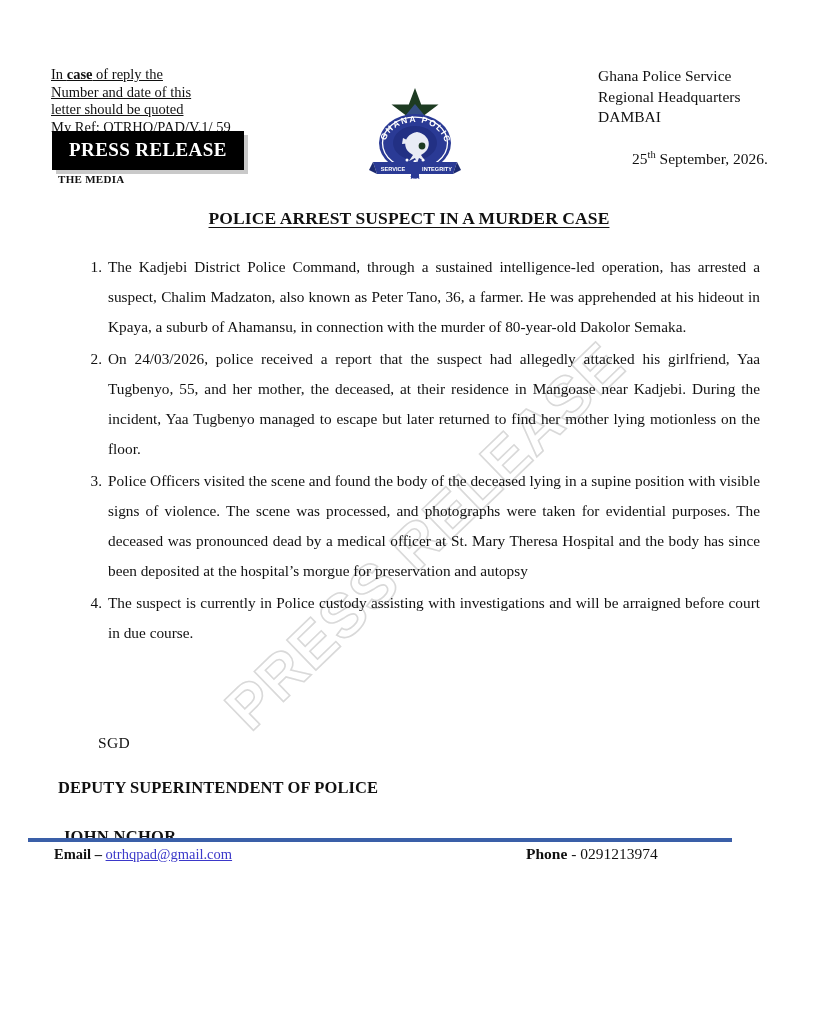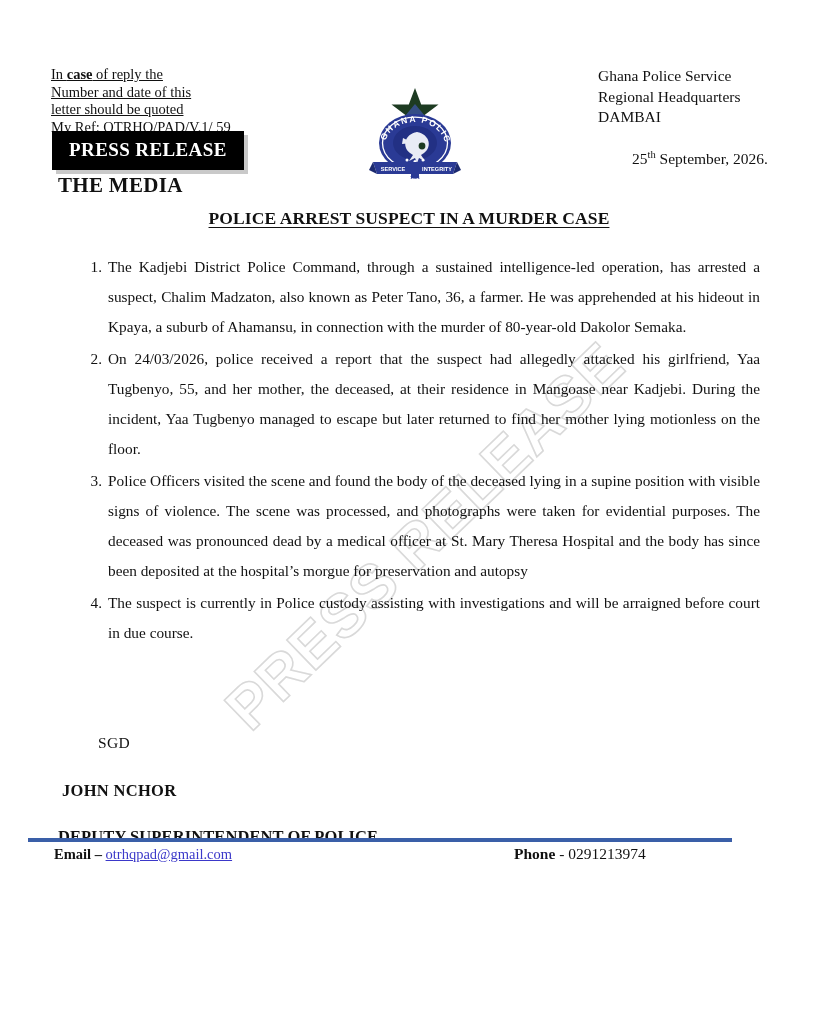--- a/index.html
+++ b/index.html
@@ -103,21 +103,21 @@
     display: inline-block;
     box-shadow: 4px 4px 0 0 #c9c9c9;
     border: 1px solid #000;
   }
 
   #the-media {
     position: absolute;
     left: 58px;
     top: 173px;
     font-weight: 700;
-    font-size: 21px;
+    font-size: 11px;
     letter-spacing: 0.3px;
     z-index: 2;
   }
 
   
   #doc-title {
     position: absolute;
     left: 0; right: 0;
     top: 208px;
     text-align: center;
@@ -205,20 +205,21 @@
     position: absolute;
     left: 54px;
     top: 845px;
     width: 706px;
     z-index: 2;
     font-size: 14.5px;
   }
   #footer .row {
     display: flex;
     align-items: baseline;
+    gap: 12px;
   }
   #email-wrap { width: 460px; }
   #email-label, #phone-label { font-weight: 700; }
   #email-value {
     color: #3b38c9;
     text-decoration: underline;
   }
   #phone-wrap { font-size: 15.5px; }
 </style>
 </head>
@@ -313,22 +314,22 @@
 
     <div class="para">
       <span class="num">4.</span>
       <span class="txt">The suspect is currently in Police custody assisting with investigations and will be arraigned before court in due course.</span>
     </div>
 
   </div>
 
   <div id="sign-block">
     <div id="sgd">SGD</div>
+    <div id="rank">DEPUTY SUPERINTENDENT OF POLICE</div>
     <div id="signer">JOHN NCHOR</div>
-    <div id="rank">DEPUTY SUPERINTENDENT OF POLICE</div>
   </div>
 
   <div id="rule"></div>
 
   <div id="footer">
     <div class="row">
       <div id="email-wrap">
         <span id="email-label">Email –</span>
         <span id="email-value">otrhqpad@gmail.com</span>
       </div>

